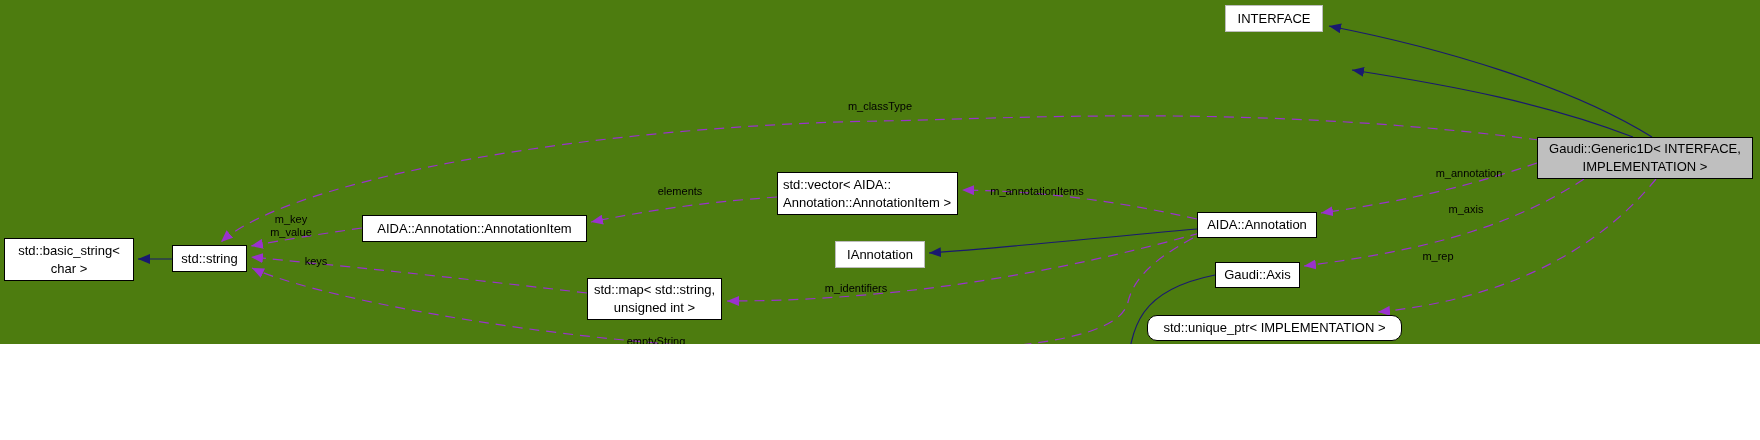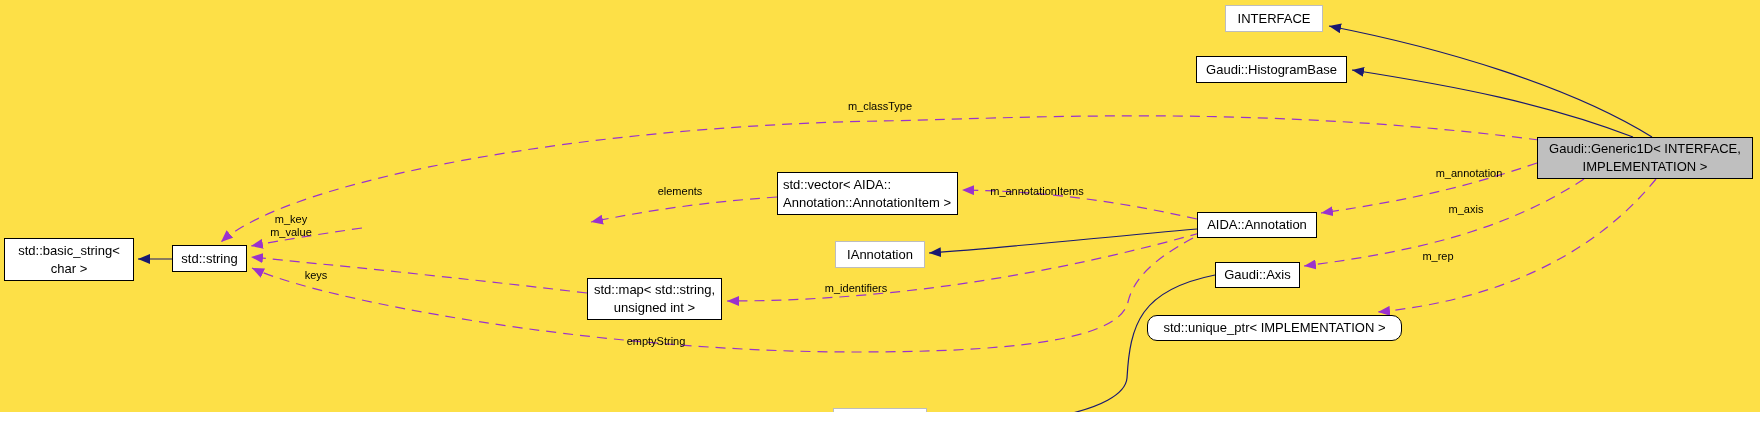--- a/index.html
+++ b/index.html
@@ -1,20 +1,20 @@
 <!DOCTYPE html>
 <html><head>
 <meta charset="utf-8">
 <style>
   html, body { margin: 0; padding: 0; background: #ffffff; }
   .canvas {
     position: relative;
     width: 1760px;
-    height: 412px;
-    background: #fde047;
+    height: 344px;
+    background: #4d7c0f;
     font-family: "Liberation Sans", sans-serif;
     overflow: hidden;
   }
   svg.edges {
     position: absolute;
     left: 0; top: 0;
     width: 1760px; height: 440px;
   }
   path.inh {
     fill: none;
@@ -84,32 +84,32 @@
     <path class="use" d="M 1197 219 C 1112 200, 1040 191, 962 190" marker-end="url(#arr-use)"></path>
     <path class="use" d="M 777 197 C 706 202, 650 210, 591 222" marker-end="url(#arr-use)"></path>
     <path class="use" d="M 362 228 C 320 234, 283 240, 251 246" marker-end="url(#arr-use)"></path>
     <path class="use" d="M 587 293 C 452 277, 332 265, 251 257" marker-end="url(#arr-use)"></path>
     <path class="use" d="M 1200 233 C 1060 272, 900 301, 727 301" marker-end="url(#arr-use)"></path>
     <path class="use" d="M 1193 238 C 1150 261, 1133 281, 1128 302 C 1119 342, 1000 352, 856 352 C 590 352, 318 299, 252 268" marker-end="url(#arr-use)"></path>
   </svg>
 
   <div class="node ext" style="left:1225px; top:5px; width:98px; height:27px;">INTERFACE</div>
 
-  <div class="node" style="left:1196px; top:56px; width:151px; height:27px;">Gaudi::HistogramBase</div>
 
   <div class="node focus" style="left:1537px; top:137px; width:216px; height:42px;">Gaudi::Generic1D&lt; INTERFACE,
 IMPLEMENTATION &gt;</div>
 
   <div class="node left" style="left:777px; top:172px; width:181px; height:43px;">std::vector&lt; AIDA::
 Annotation::AnnotationItem &gt;</div>
 
   <div class="node" style="left:1197px; top:212px; width:120px; height:26px;">AIDA::Annotation</div>
 
   <div class="node ext" style="left:835px; top:241px; width:90px; height:27px;">IAnnotation</div>
 
+  <div class="node" style="left:362px; top:215px; width:225px; height:27px;">AIDA::Annotation::AnnotationItem</div>
 
   <div class="node" style="left:172px; top:245px; width:75px; height:27px;">std::string</div>
 
   <div class="node" style="left:4px; top:238px; width:130px; height:43px;">std::basic_string&lt;
 char &gt;</div>
 
   <div class="node" style="left:587px; top:278px; width:135px; height:42px;">std::map&lt; std::string,
 unsigned int &gt;</div>
 
   <div class="node" style="left:1215px; top:262px; width:85px; height:26px;">Gaudi::Axis</div>
@@ -126,19 +126,19 @@
 
   <div class="elabel" style="left:1438px; top:257px;">m_rep</div>
 
   <div class="elabel" style="left:1037px; top:192px;">m_annotationItems</div>
 
   <div class="elabel" style="left:680px; top:192px;">elements</div>
 
   <div class="elabel" style="left:291px; top:226px;">m_key
 m_value</div>
 
-  <div class="elabel" style="left:292px; top:276px;padding-left:48px;">keys</div>
+  <div class="elabel" style="left:292px; top:262px;padding-left:48px;">keys</div>
 
   <div class="elabel" style="left:856px; top:289px;">m_identifiers</div>
 
   <div class="elabel" style="left:656px; top:342px;">emptyString</div>
 
 </div>
 
 </body></html>

